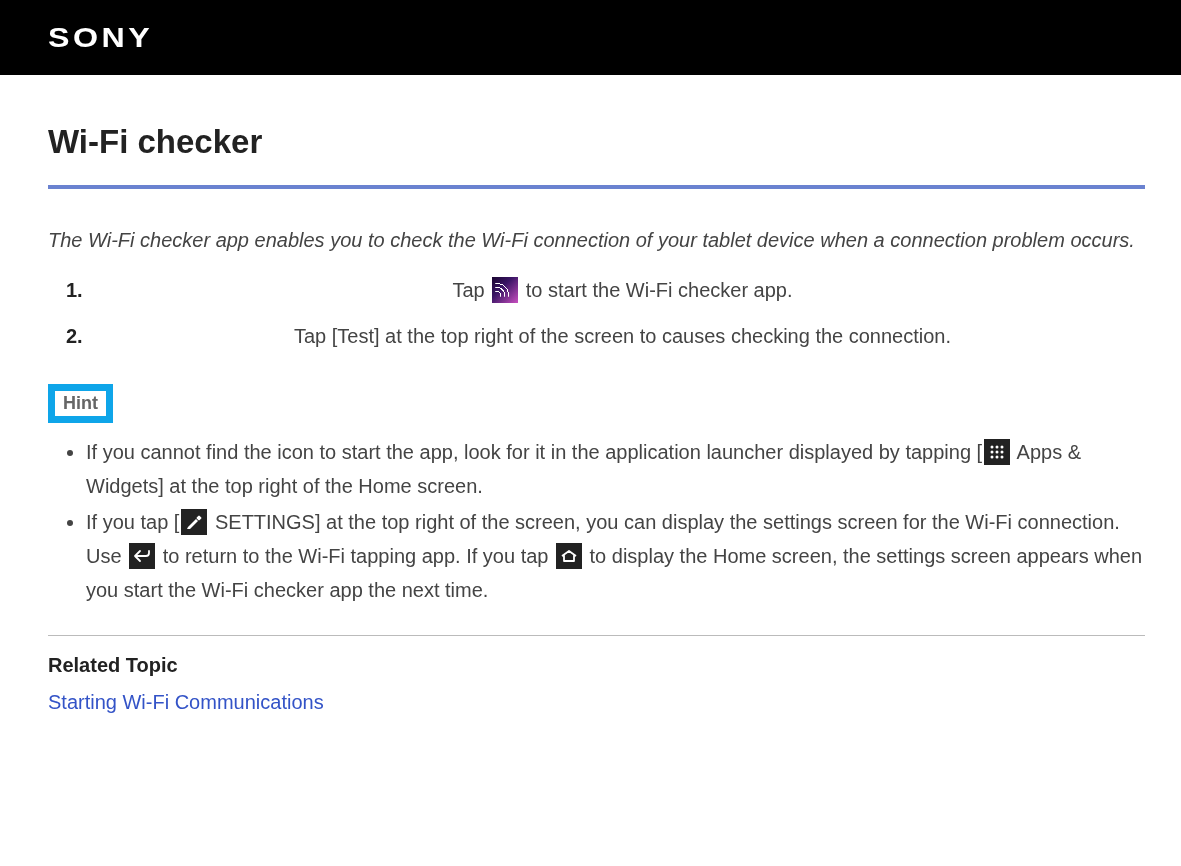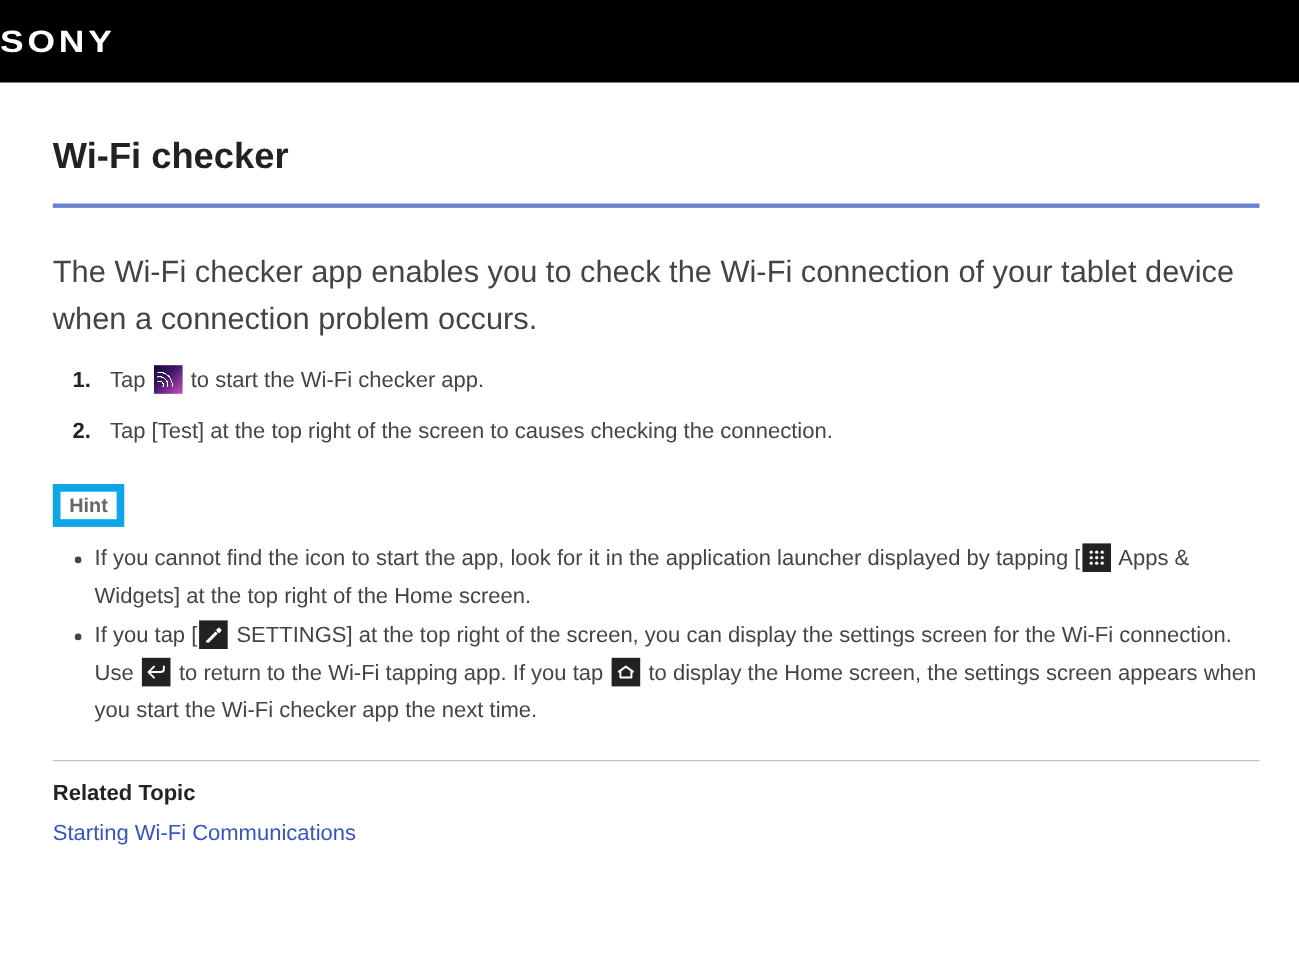--- a/index.html
+++ b/index.html
@@ -10,20 +10,21 @@
     body {
       font-family: Arial, Helvetica, sans-serif;
       background: #fff;
       width: 1181px;
     }
     .header-bar {
       background: #000;
       height: 75px;
       display: flex;
       align-items: center;
+      padding-left: 48px;
     }
     .sony-logo {
       color: #fff;
       font-family: Arial, Helvetica, sans-serif;
       font-size: 28px;
       font-weight: 600;
       letter-spacing: 3px;
       transform: scaleX(1.15);
       transform-origin: left;
     }
@@ -35,24 +36,25 @@
       font-weight: bold;
       color: #222;
       margin-bottom: 24px;
     }
     .title-underline {
       border: none;
       border-top: 4px solid #6a82d0;
       margin-bottom: 36px;
     }
     .intro {
-      font-size: 28px;
+      font-size: 20px;
       color: #444;
       line-height: 1.55;
       margin-bottom: 18px;
+      font-style: italic;
     }
     ol.steps {
       list-style: none;
       padding-left: 18px;
       margin-bottom: 32px;
     }
     ol.steps li {
       font-size: 20px;
       color: #444;
       line-height: 1.6;
@@ -61,20 +63,21 @@
       align-items: flex-start;
     }
     .step-num {
       font-weight: bold;
       color: #222;
       min-width: 28px;
       margin-right: 6px;
     }
     .step-body {
       flex: 1;
+      text-align: center;
     }
     .icon-inline {
       display: inline-flex;
       align-items: center;
       justify-content: center;
       width: 26px;
       height: 26px;
       vertical-align: middle;
       margin: 0 2px;
       position: relative;

